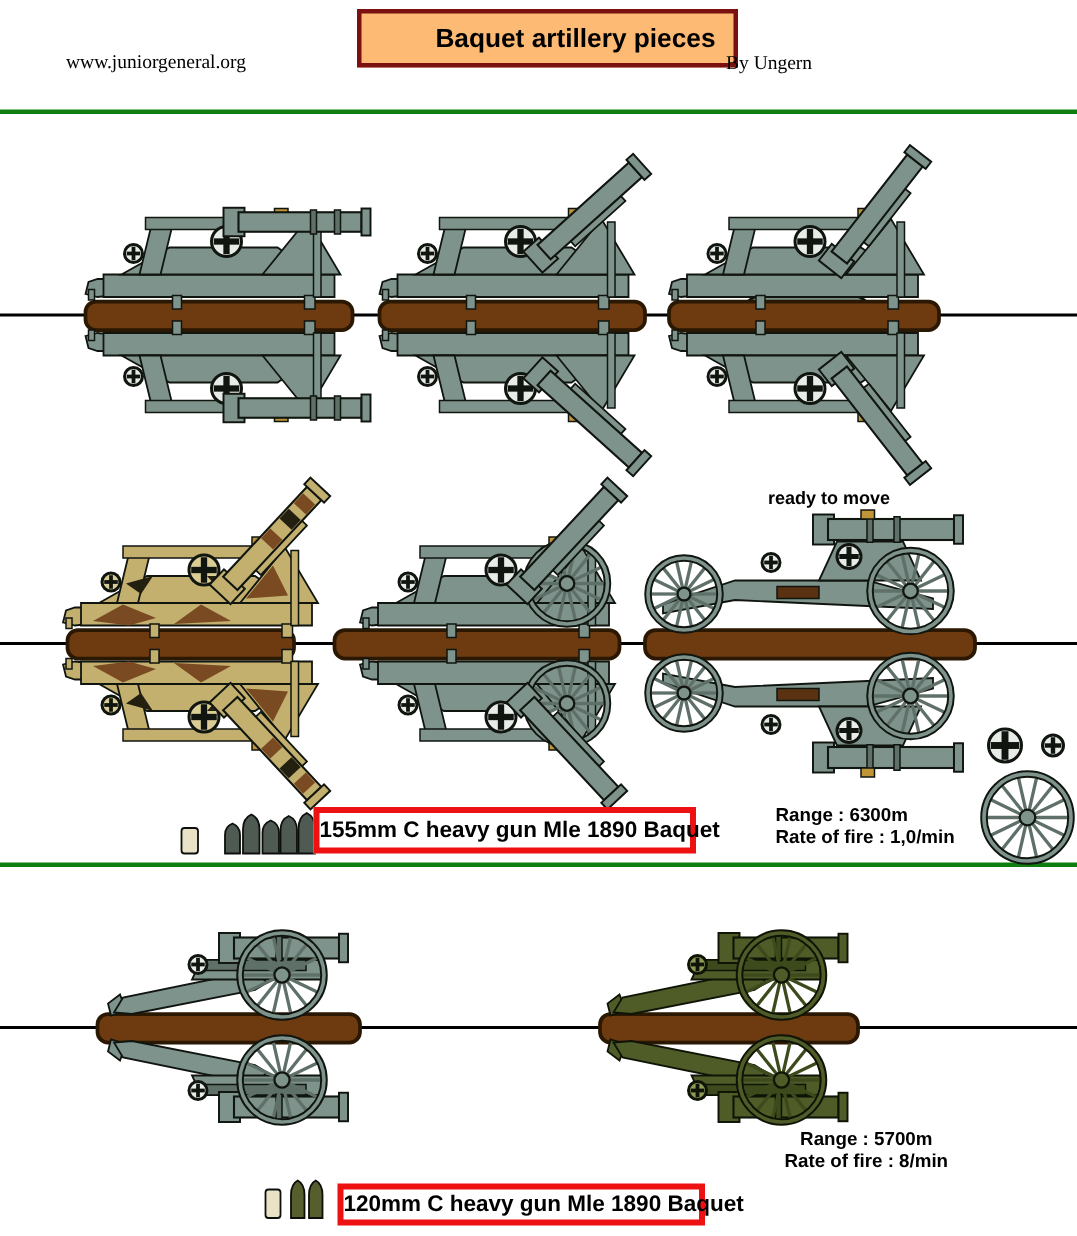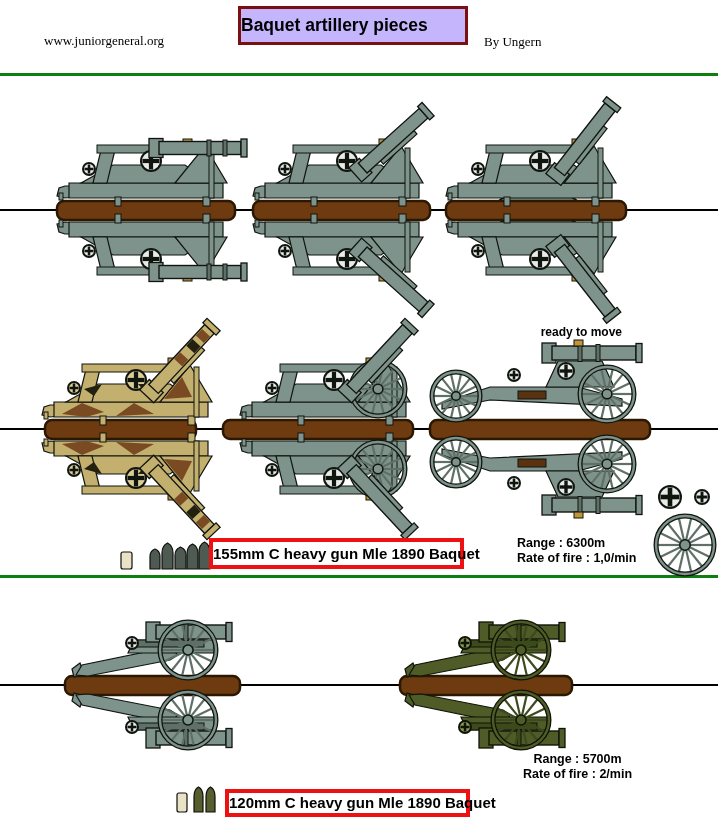--- a/index.html
+++ b/index.html
@@ -2,23 +2,23 @@
 <html style="--maroon: #7B1010; --redbox: #EE1111;"><head>
 <meta charset="utf-8">
 <style>
   html,body{margin:0;padding:0;background:#fff;}
   .stage{position:relative;width:718px;height:824px;background:#fff;overflow:hidden;
          font-family:"Liberation Sans","DejaVu Sans",sans-serif;}
   .stage svg{position:absolute;left:0;top:0;z-index:1;}
   .lbl{position:absolute;z-index:2;color:#000;}
   .serifbold{font-family:"Liberation Serif","DejaVu Serif",serif;font-weight:normal;font-size:13px;white-space:nowrap;}
   .titlebox{left:238px;top:6px;width:224px;border:3px solid var(--maroon,#7B1010);
-            text-align:left;padding:4px 0;background:#c4b5fd;}
+            text-align:right;padding:4px 12px;background:#fdba74;}
   .titlebox div{font-weight:bold;font-size:17.5px;line-height:25px;white-space:nowrap;}
-  .ready{left:512px;top:325px;width:110px;text-align:right;font-weight:bold;font-size:12px;}
+  .ready{left:512px;top:325px;width:110px;text-align:left;font-weight:bold;font-size:12px;}
   .namebox{border:4px solid var(--redbox,#EE1111);background:#fff;box-sizing:border-box;
            font-weight:bold;font-size:15px;text-align:center;white-space:nowrap;}
   .namebox.b155{left:209px;top:538px;width:255px;height:31px;line-height:23px;}
   .namebox.b120{left:225px;top:789px;width:245px;height:28px;line-height:20px;}
   .specs{font-weight:bold;font-size:12.5px;line-height:15px;white-space:nowrap;margin-left:44px;}
   .specs.s155{left:473px;top:536px;}
   .specs.s120{left:479px;top:752px;text-align:center;}
 </style>
 </head>
 <body>
@@ -37,21 +37,21 @@
 
   <div class="lbl namebox b155">155mm C heavy gun Mle 1890 Baquet</div>
   <div class="lbl specs s155">
     <div>Range : 6300m</div>
     <div>Rate of fire : 1,0/min</div>
   </div>
 
   <div class="lbl namebox b120">120mm C heavy gun Mle 1890 Baquet</div>
   <div class="lbl specs s120">
     <div>Range : 5700m</div>
-    <div>Rate of fire : 2/min</div>
+    <div>Rate of fire : 8/min</div>
   </div>
 
   <svg id="art" width="718" height="824" viewBox="0 0 718 824">
       <rect x="0" y="209" width="718" height="2" fill="#000000"></rect>
       <rect x="0" y="428" width="718" height="2" fill="#000000"></rect>
       <rect x="0" y="684" width="718" height="2" fill="#000000"></rect>
       <ellipse cx="538" cy="210" rx="44" ry="20" fill="#7E938C" stroke="#10150F" stroke-width="2"></ellipse>
       <rect x="57" y="201" width="178" height="19" rx="7" fill="#6E3B10" stroke="#2B1803" stroke-width="2.5"></rect>
       <rect x="253" y="201" width="177" height="19" rx="7" fill="#6E3B10" stroke="#2B1803" stroke-width="2.5"></rect>
       <rect x="446" y="201" width="180" height="19" rx="7" fill="#6E3B10" stroke="#2B1803" stroke-width="2.5"></rect>

